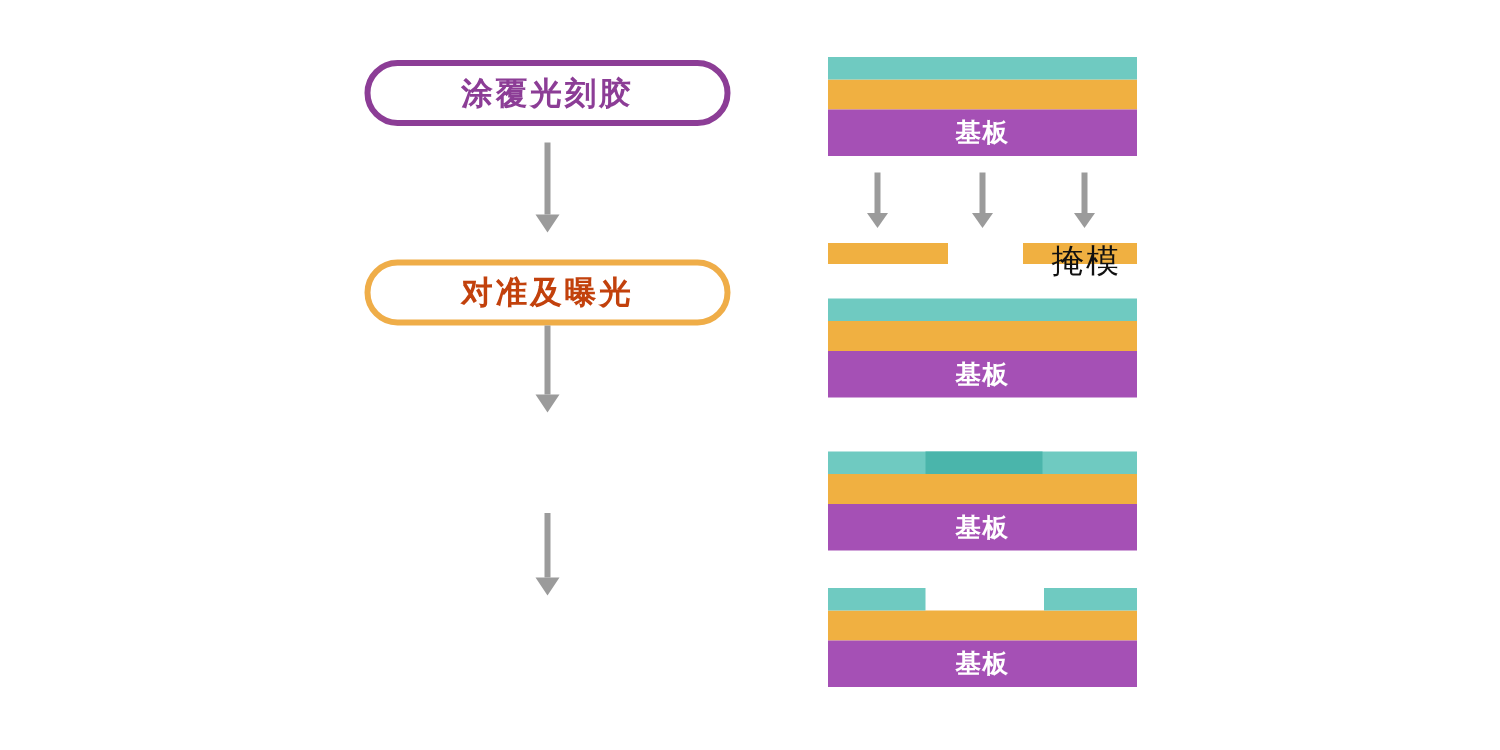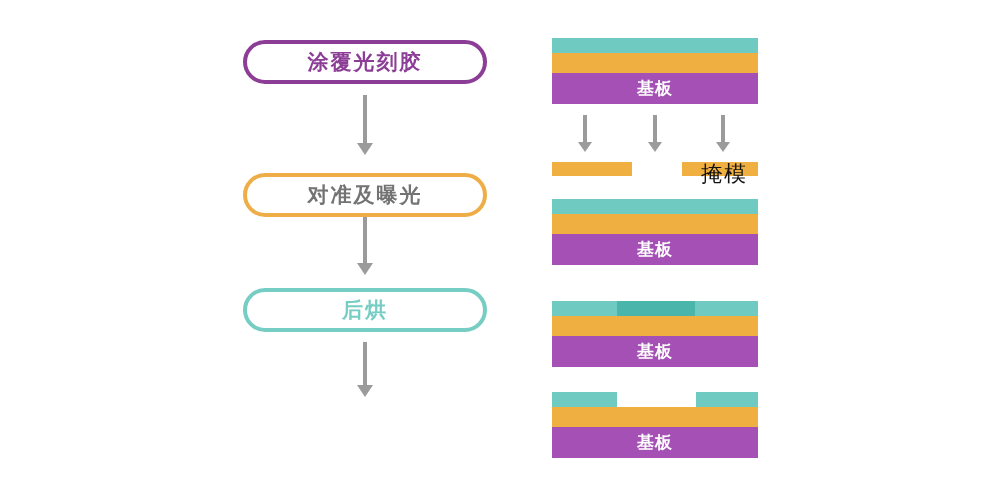--- a/index.html
+++ b/index.html
@@ -22,21 +22,21 @@
     border-radius: 24px;
     display: flex;
     align-items: center;
     justify-content: center;
     font-size: 21px;
     font-weight: bold;
     letter-spacing: 2px;
     background: #ffffff;
   }
   .step-purple { border-color: #8c3d96; color: #8c3d96; }
-  .step-orange { border-color: #efad48; color: #737373; font-family: Liberation Serif, serif; }
+  .step-orange { border-color: #efad48; color: #c2410c; font-family: Liberation Serif, serif; }
   .step-teal   { border-color: #76cdc4; color: #76cdc4; }
 
   
   .arrow-down {
     position: absolute;
     display: flex;
     flex-direction: column;
     align-items: center;
   }
   .arrow-down .shaft { width: 4px; flex: 1; background: #9b9b9b; }
@@ -100,23 +100,20 @@
 
   <div class="step step-orange" style="top:173px;">
     <span>对准及曝光</span>
   </div>
 
   <div class="arrow-down arrow-lg" style="left:357px; top:217px; height:58px;">
     <div class="shaft"></div>
     <div class="head"></div>
   </div>
 
-  <div class="step step-teal" style="top:288px;">
-    <span>后烘</span>
-  </div>
 
   <div class="arrow-down arrow-lg" style="left:357px; top:342px; height:55px;">
     <div class="shaft"></div>
     <div class="head"></div>
   </div>
 
 
   <div class="stack" style="top:38px;">
     <div class="layer-resist"></div>
     <div class="layer-film"></div>

